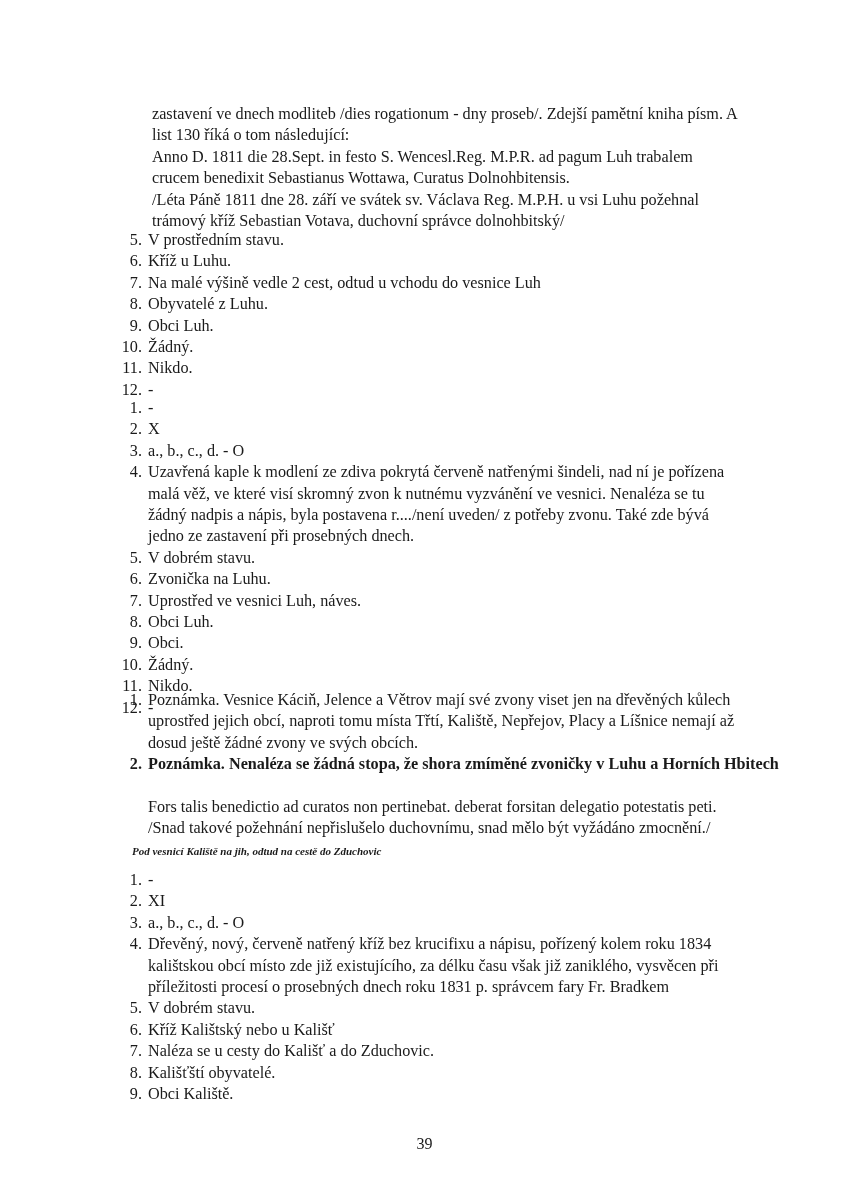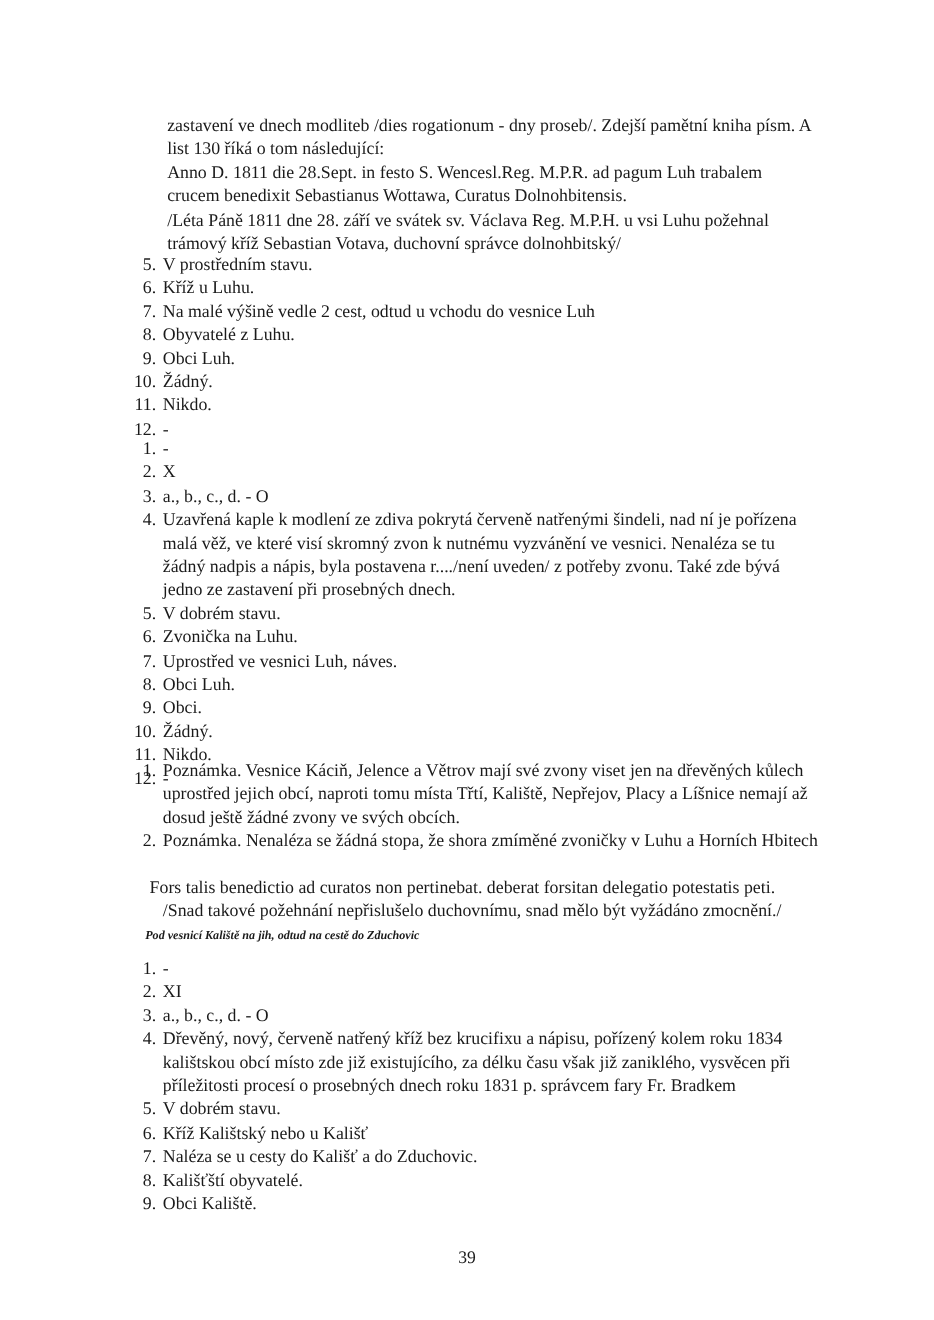--- a/index.html
+++ b/index.html
@@ -40,22 +40,22 @@
     <div class="line" style="left: 118px; top: 569.2px;"><span class="num">6.</span><span>Zvonička na Luhu.</span></div>
     <div class="line" style="left: 118px; top: 590.6px;"><span class="num">7.</span><span>Uprostřed ve vesnici Luh, náves.</span></div>
     <div class="line" style="left: 118px; top: 612px;"><span class="num">8.</span><span>Obci Luh.</span></div>
     <div class="line" style="left: 118px; top: 633.4px;"><span class="num">9.</span><span>Obci.</span></div>
     <div class="line" style="left: 118px; top: 654.8px;"><span class="num">10.</span><span>Žádný.</span></div>
     <div class="line" style="left: 118px; top: 676.2px;"><span class="num">11.</span><span>Nikdo.</span></div>
     <div class="line" style="left: 118px; top: 697.6px;"><span class="num">12.</span><span>-</span></div>
     <div class="line" style="left: 118px; top: 690px;"><span class="num">1.</span><span>Poznámka. Vesnice Káciň, Jelence a Větrov mají své zvony viset jen na dřevěných kůlech</span></div>
     <div class="line" style="left: 118px; top: 711.4px;"><span class="num"></span><span>uprostřed jejich obcí, naproti tomu místa Třtí, Kaliště, Nepřejov, Placy a Líšnice nemají až</span></div>
     <div class="line" style="left: 118px; top: 732.8px;"><span class="num"></span><span>dosud ještě žádné zvony ve svých obcích.</span></div>
-    <div class="line" style="left: 118px; top: 754.2px;"><span class="num">2.</span><span>Poznámka. Nenaléza se žádná stopa, že shora zmíměné zvoničky v Luhu a Horních Hbitech</span></div>
-    <div class="line" style="left: 106px; top: 797px;"><span class="num"></span><span>Fors talis benedictio ad curatos non pertinebat. deberat forsitan delegatio potestatis peti.</span></div>
+    <div class="line" style="left: 118px; top: 754.2px; font-weight: bold;"><span class="num">2.</span><span>Poznámka. Nenaléza se žádná stopa, že shora zmíměné zvoničky v Luhu a Horních Hbitech</span></div>
+    <div class="line" style="left: 118px; top: 797px;"><span class="num"></span><span>Fors talis benedictio ad curatos non pertinebat. deberat forsitan delegatio potestatis peti.</span></div>
     <div class="line" style="left: 118px; top: 818.4px;"><span class="num"></span><span>/Snad takové požehnání nepřislušelo duchovnímu, snad mělo být vyžádáno zmocnění./</span></div>
     <div class="heading" style="left: 132px; top: 845px;">Pod vesnicí Kaliště na jih, odtud na cestě do Zduchovic</div>
     <div class="line" style="left: 118px; top: 870px;"><span class="num">1.</span><span>-</span></div>
     <div class="line" style="left: 118px; top: 891.4px;"><span class="num">2.</span><span>XI</span></div>
     <div class="line" style="left: 118px; top: 912.8px;"><span class="num">3.</span><span>a., b., c., d. - O</span></div>
     <div class="line" style="left: 118px; top: 934.2px;"><span class="num">4.</span><span>Dřevěný, nový, červeně natřený kříž bez krucifixu a nápisu, pořízený kolem roku 1834</span></div>
     <div class="line" style="left: 118px; top: 955.6px;"><span class="num"></span><span>kalištskou obcí místo zde již existujícího, za délku času však již zaniklého, vysvěcen při</span></div>
     <div class="line" style="left: 118px; top: 977px;"><span class="num"></span><span>příležitosti procesí o prosebných dnech roku 1831 p. správcem fary Fr. Bradkem</span></div>
     <div class="line" style="left: 118px; top: 998.4px;"><span class="num">5.</span><span>V dobrém stavu.</span></div>
     <div class="line" style="left: 118px; top: 1019.8px;"><span class="num">6.</span><span>Kříž Kalištský nebo u Kališť</span></div>

